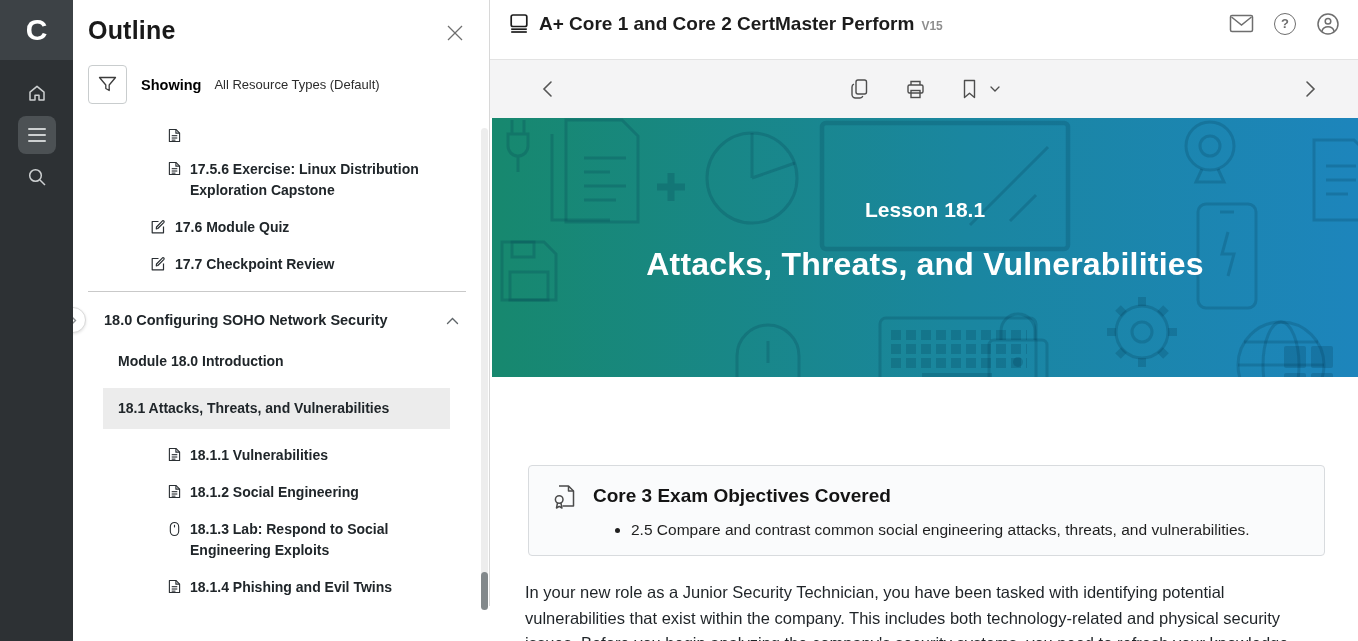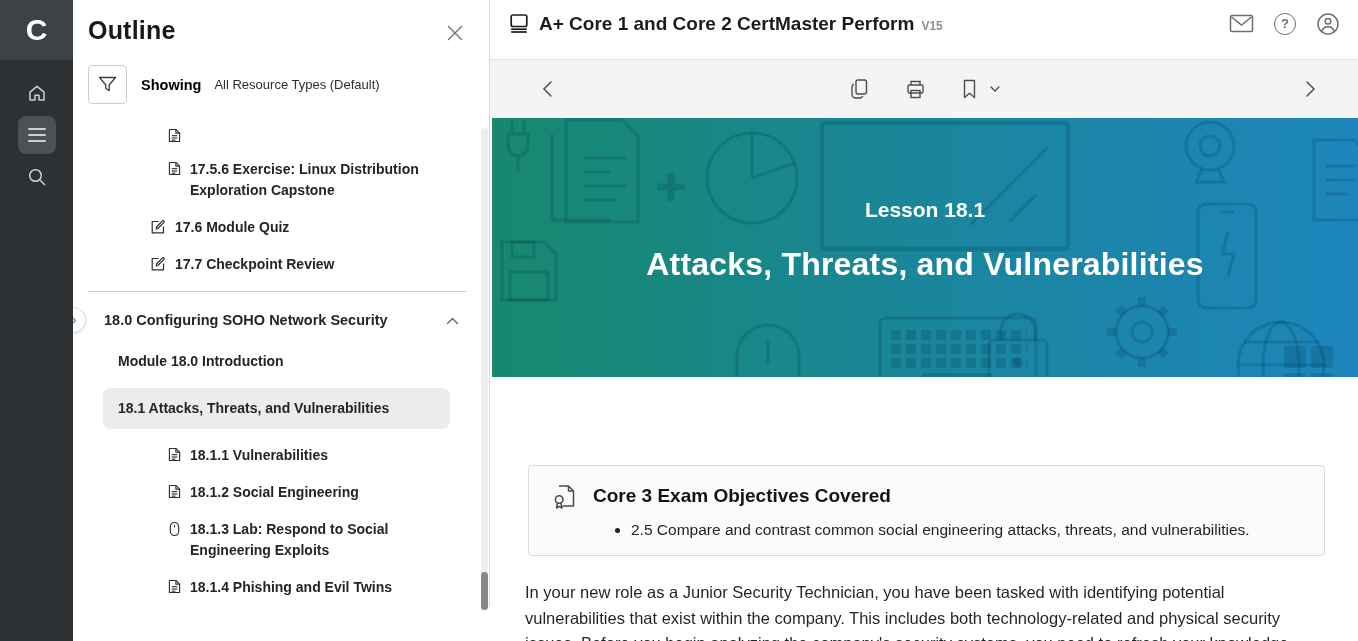--- a/index.html
+++ b/index.html
@@ -34,21 +34,21 @@
   .lvl-quiz { padding-left:77px; }
   .plain1 { padding-left:45px; }
   .w240 .tlabel { max-width:240px; }
   .w265 .tlabel { max-width:268px; }
   .w235 .tlabel { max-width:238px; }
   .tdivider { border:none; border-top:1px solid #c9c9c9; margin:2px 23px 18px 15px; }
   .section-row { display:flex; align-items:center; justify-content:space-between;
     padding:0 30px 0 31px; margin-bottom:20px; cursor:pointer; }
   .section-row .tlabel { font-size:14.5px; }
   .section-row .chev { color:#5f6569; }
-  .selected-row { margin:0 39px 16px 30px; background:#ececec; border-radius:8px;
+  .selected-row { margin:0 39px 16px 30px; background:#ececec; border-radius:0;
     padding:10px 10px 10px 15px; display:flex; align-items:center; cursor:pointer; }
 
   .vscroll { position:absolute; right:1px; top:128px; bottom:0; width:7px; background:#ededed; border-radius:4px; }
   .vthumb { position:absolute; left:0; top:444px; width:7px; height:38px; background:#82888b; border-radius:4px; }
 
   .expand-btn { position:absolute; left:-13px; top:307px; width:26px; height:26px; border-radius:50%;
     background:#fff; border:1px solid #d9d9d9; box-shadow:0 1px 3px rgba(0,0,0,.12);
     display:flex; align-items:center; justify-content:center; color:#8a8f92; cursor:pointer; z-index:6; }
 
   

